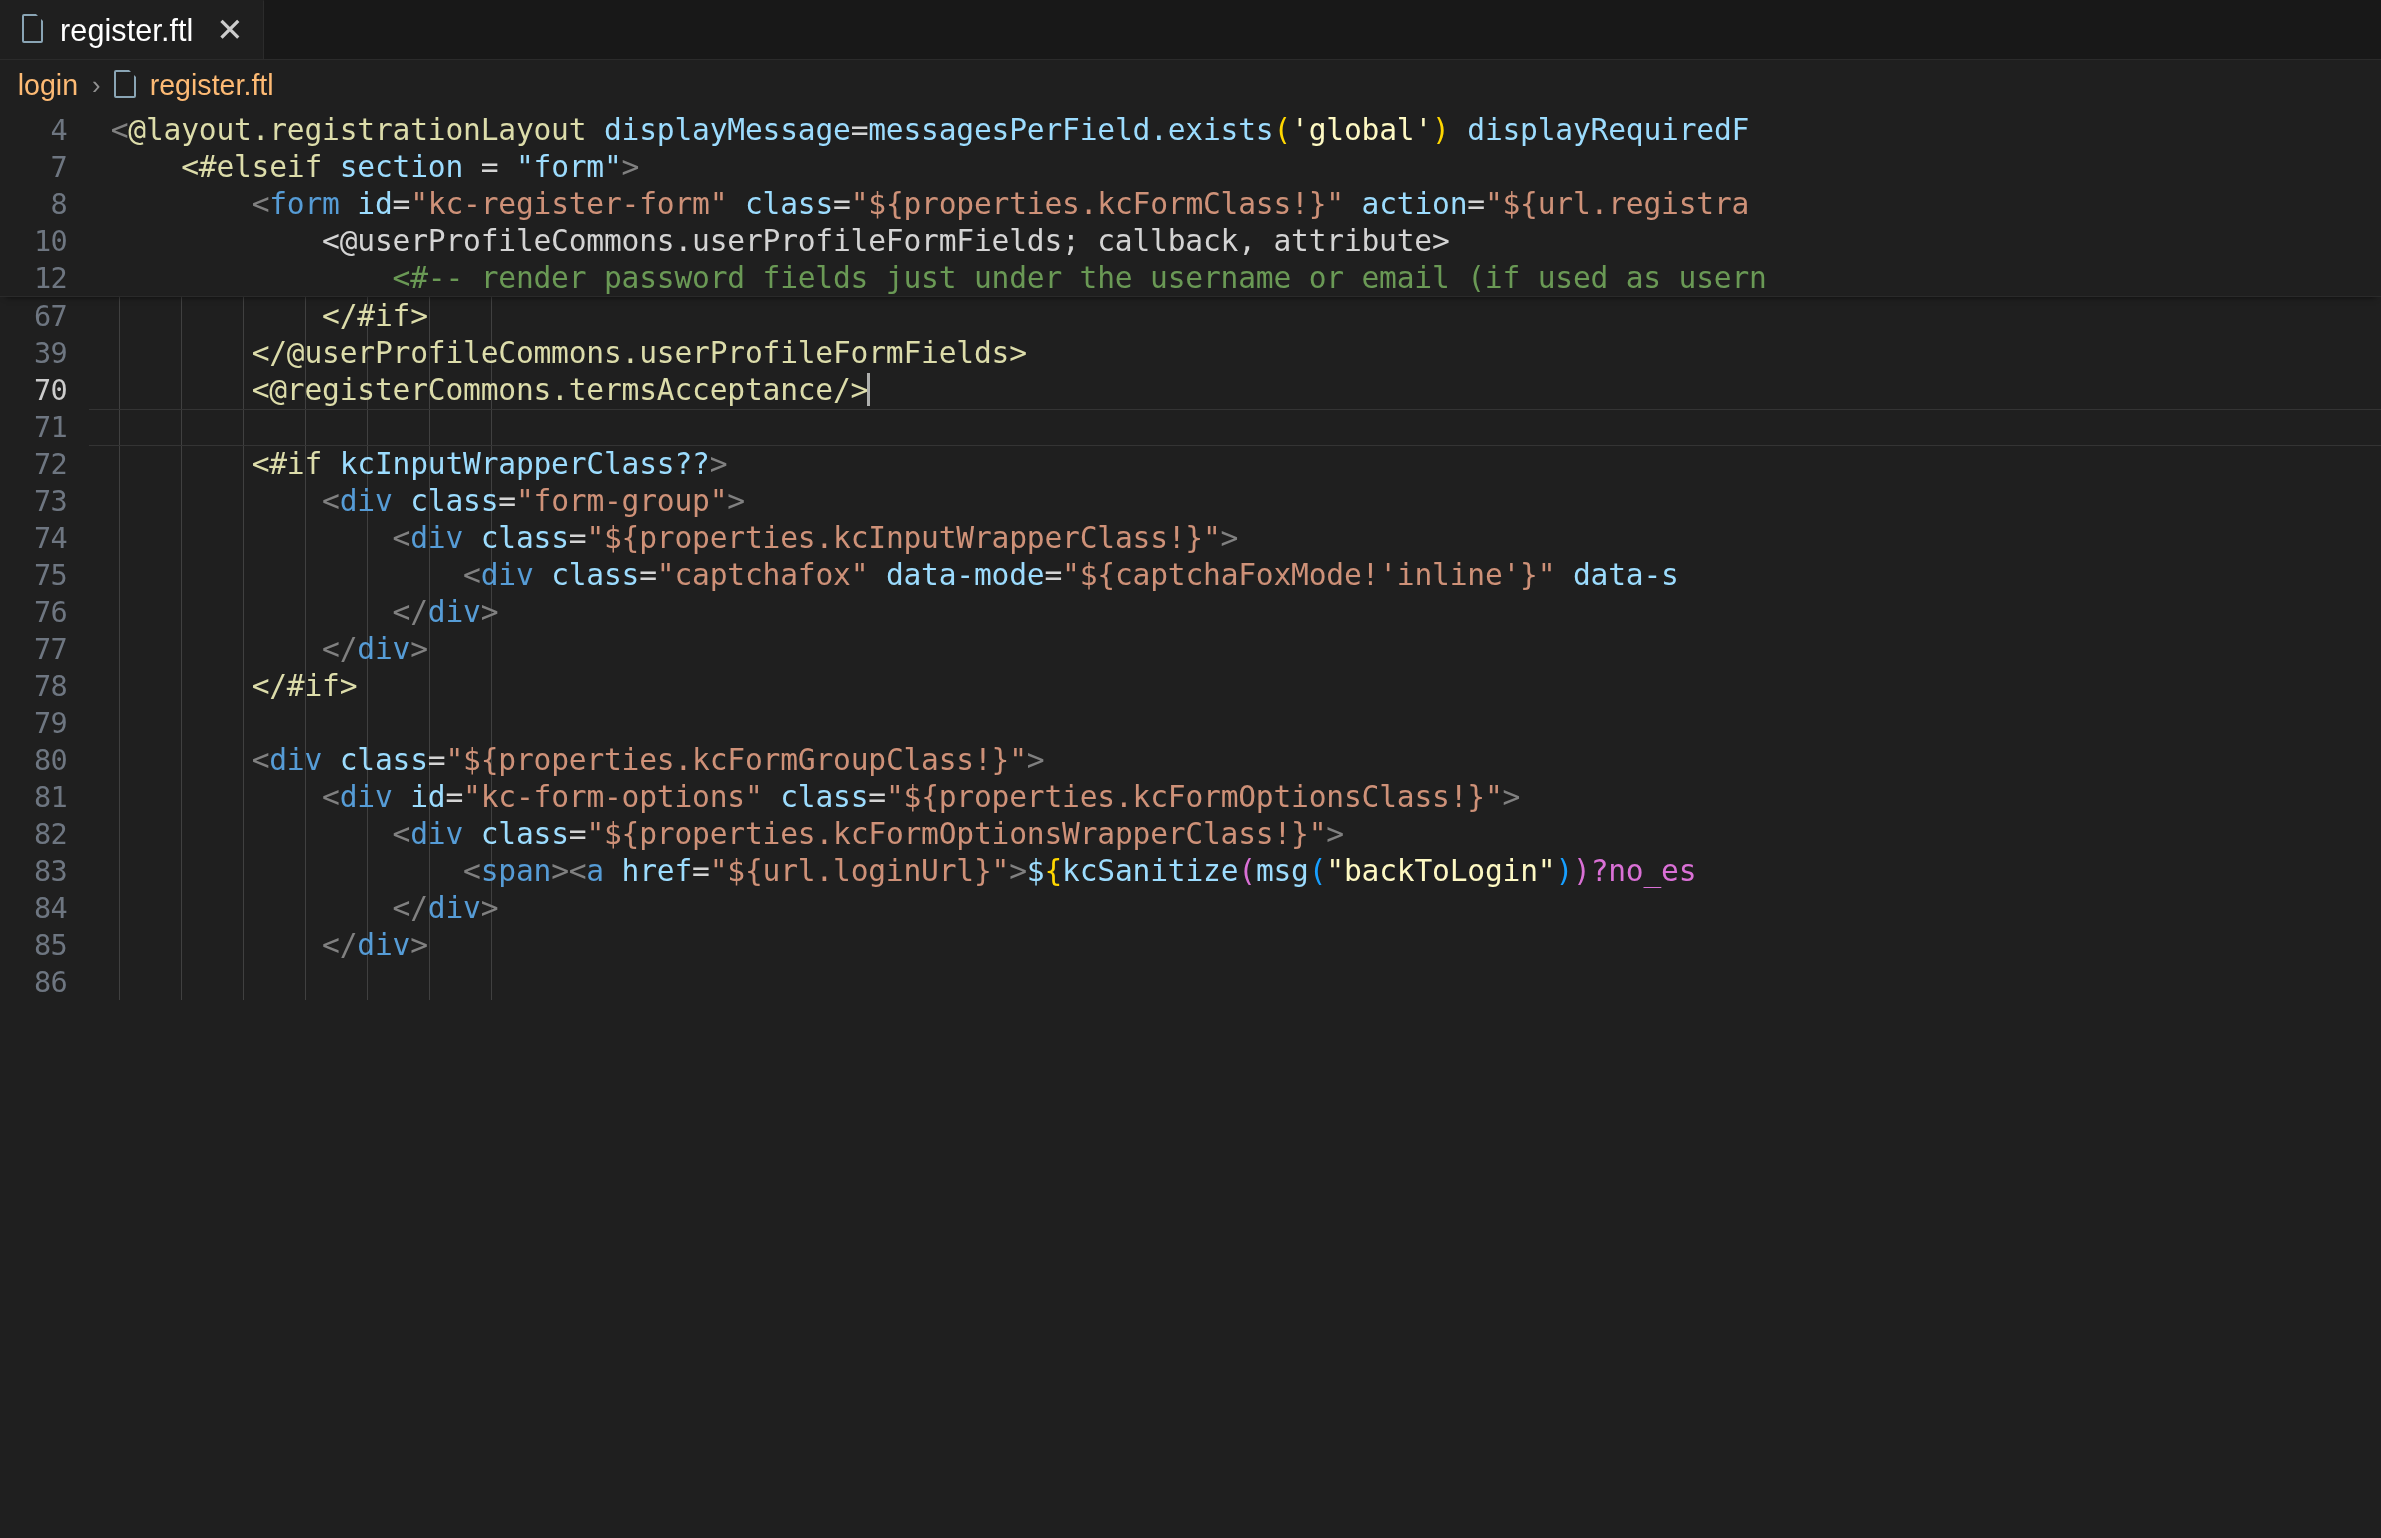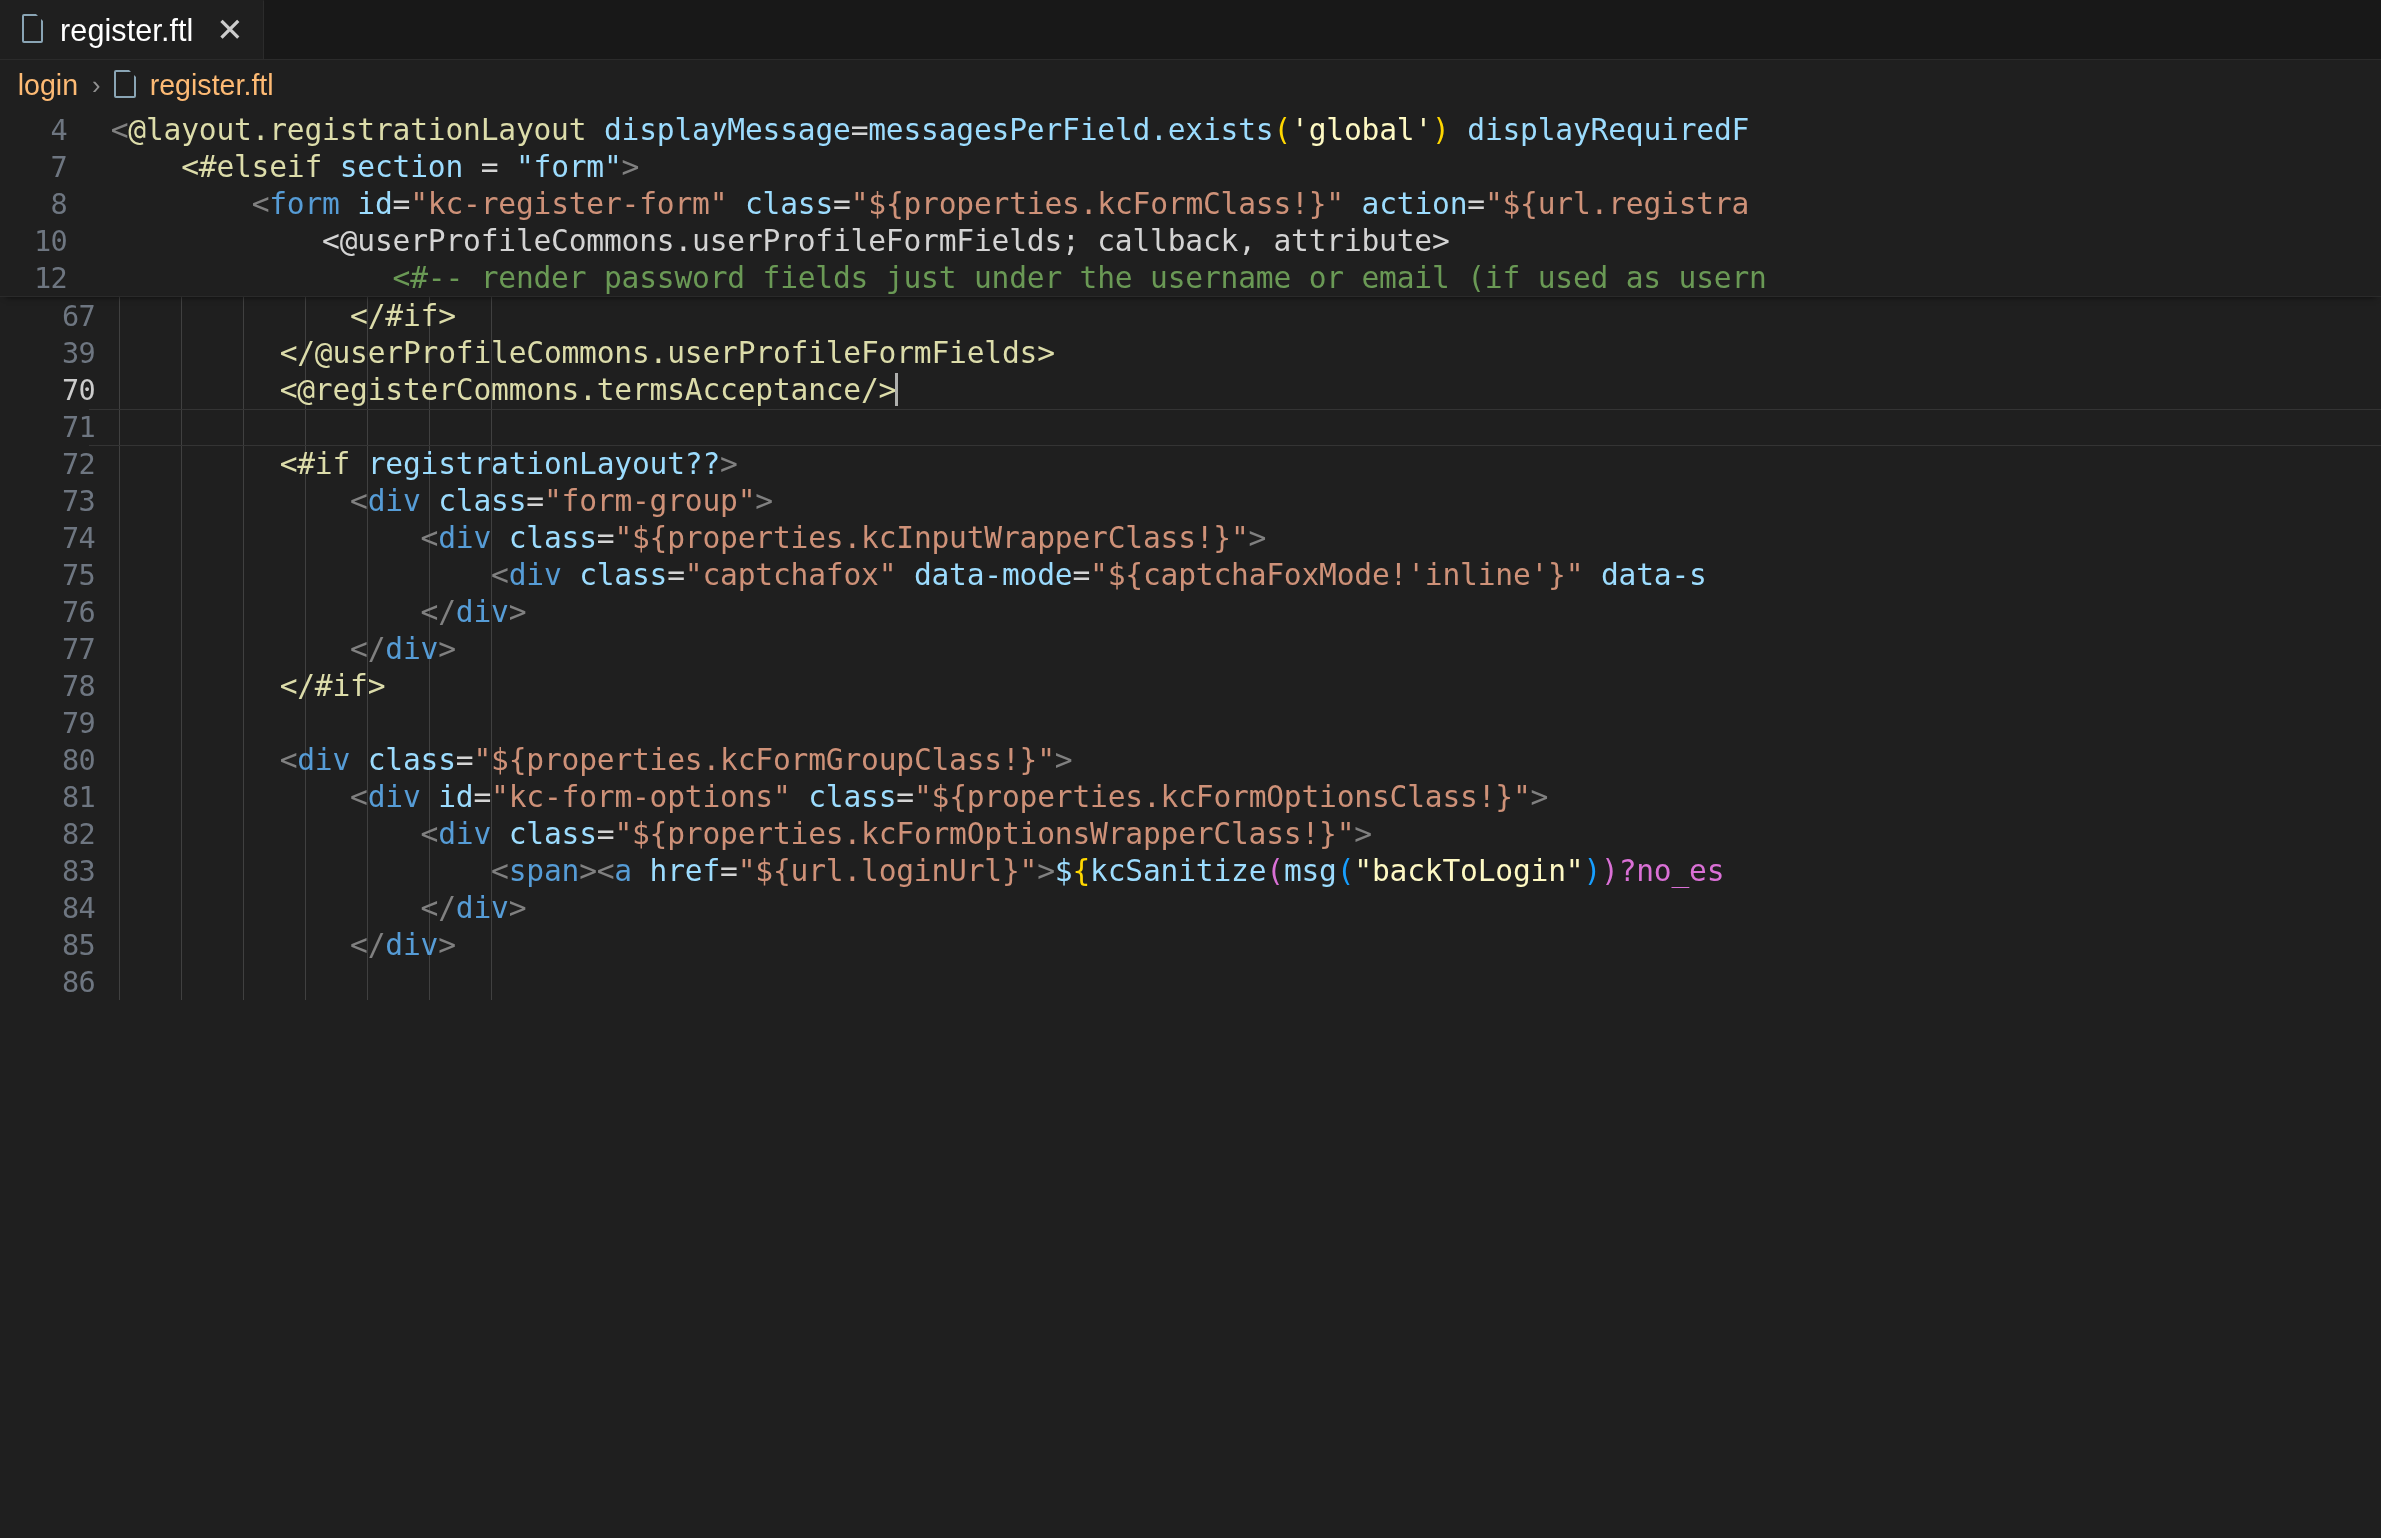--- a/index.html
+++ b/index.html
@@ -192,21 +192,21 @@
   .t-macro    { color: #dcdcaa; }
   .t-plain    { color: #d4d4d4; }
   .t-comment  { color: #6a9955; }
   .t-keyword  { color: #dcdcaa; }
   .t-func     { color: #9cdcfe; }
   .t-paren1   { color: #ffd700; }
   .t-paren2   { color: #da70d6; }
   .t-paren3   { color: #179fff; }
   .t-op       { color: #d4d4d4; }
 
-  .lines-wrap { position: relative; z-index: 2; margin-left: 28px; }
+  .lines-wrap { position: relative; z-index: 2; }
 </style>
 </head>
 <body>
 
 <div class="tabbar">
   <div class="tab">
     <span class="file-icon"></span>
     <span class="tab-label">register.ftl</span>
     <span class="tab-close">✕</span>
   </div>
@@ -238,21 +238,21 @@
         <div class="guide" style="left: 278px;"></div>
         <div class="guide" style="left: 340px;"></div>
         <div class="guide" style="left: 402px;"></div>
       </div>
     <div class="hl-line" id="hl-line" style="top: 112px;"></div>
     <div class="lines-wrap" id="lines-wrap">
         <div class="code-line"><div class="lnum">67</div><div class="ltext"><span class="t-plain">            </span><span class="t-keyword">&lt;/#if&gt;</span></div></div>
         <div class="code-line"><div class="lnum">39</div><div class="ltext"><span class="t-plain">        </span><span class="t-macro">&lt;/@userProfileCommons.userProfileFormFields&gt;</span></div></div>
         <div class="code-line"><div class="lnum active">70</div><div class="ltext"><span class="t-plain">        </span><span class="t-macro">&lt;@registerCommons.termsAcceptance/&gt;</span><span class="cursor"></span></div></div>
         <div class="code-line"><div class="lnum">71</div><div class="ltext"></div></div>
-        <div class="code-line"><div class="lnum">72</div><div class="ltext"><span class="t-plain">        </span><span class="t-keyword">&lt;#if</span><span class="t-plain"> </span><span class="t-attr">registrationLayout??</span><span class="t-bracket">&gt;</span></div></div>
+        <div class="code-line"><div class="lnum">72</div><div class="ltext"><span class="t-plain">        </span><span class="t-keyword">&lt;#if</span><span class="t-plain"> </span><span class="t-attr">kcInputWrapperClass??</span><span class="t-bracket">&gt;</span></div></div>
         <div class="code-line"><div class="lnum">73</div><div class="ltext"><span class="t-plain">            </span><span class="t-bracket">&lt;</span><span class="t-tag">div</span><span class="t-plain"> </span><span class="t-attr">class</span><span class="t-op">=</span><span class="t-str">"form-group"</span><span class="t-bracket">&gt;</span></div></div>
         <div class="code-line"><div class="lnum">74</div><div class="ltext"><span class="t-plain">                </span><span class="t-bracket">&lt;</span><span class="t-tag">div</span><span class="t-plain"> </span><span class="t-attr">class</span><span class="t-op">=</span><span class="t-str">"${properties.kcInputWrapperClass!}"</span><span class="t-bracket">&gt;</span></div></div>
         <div class="code-line"><div class="lnum">75</div><div class="ltext"><span class="t-plain">                    </span><span class="t-bracket">&lt;</span><span class="t-tag">div</span><span class="t-plain"> </span><span class="t-attr">class</span><span class="t-op">=</span><span class="t-str">"captchafox"</span><span class="t-plain"> </span><span class="t-attr">data-mode</span><span class="t-op">=</span><span class="t-str">"${captchaFoxMode!'inline'}"</span><span class="t-plain"> </span><span class="t-attr">data-s</span></div></div>
         <div class="code-line"><div class="lnum">76</div><div class="ltext"><span class="t-plain">                </span><span class="t-bracket">&lt;/</span><span class="t-tag">div</span><span class="t-bracket">&gt;</span></div></div>
         <div class="code-line"><div class="lnum">77</div><div class="ltext"><span class="t-plain">            </span><span class="t-bracket">&lt;/</span><span class="t-tag">div</span><span class="t-bracket">&gt;</span></div></div>
         <div class="code-line"><div class="lnum">78</div><div class="ltext"><span class="t-plain">        </span><span class="t-keyword">&lt;/#if&gt;</span></div></div>
         <div class="code-line"><div class="lnum">79</div><div class="ltext"></div></div>
         <div class="code-line"><div class="lnum">80</div><div class="ltext"><span class="t-plain">        </span><span class="t-bracket">&lt;</span><span class="t-tag">div</span><span class="t-plain"> </span><span class="t-attr">class</span><span class="t-op">=</span><span class="t-str">"${properties.kcFormGroupClass!}"</span><span class="t-bracket">&gt;</span></div></div>
         <div class="code-line"><div class="lnum">81</div><div class="ltext"><span class="t-plain">            </span><span class="t-bracket">&lt;</span><span class="t-tag">div</span><span class="t-plain"> </span><span class="t-attr">id</span><span class="t-op">=</span><span class="t-str">"kc-form-options"</span><span class="t-plain"> </span><span class="t-attr">class</span><span class="t-op">=</span><span class="t-str">"${properties.kcFormOptionsClass!}"</span><span class="t-bracket">&gt;</span></div></div>
         <div class="code-line"><div class="lnum">82</div><div class="ltext"><span class="t-plain">                </span><span class="t-bracket">&lt;</span><span class="t-tag">div</span><span class="t-plain"> </span><span class="t-attr">class</span><span class="t-op">=</span><span class="t-str">"${properties.kcFormOptionsWrapperClass!}"</span><span class="t-bracket">&gt;</span></div></div>

